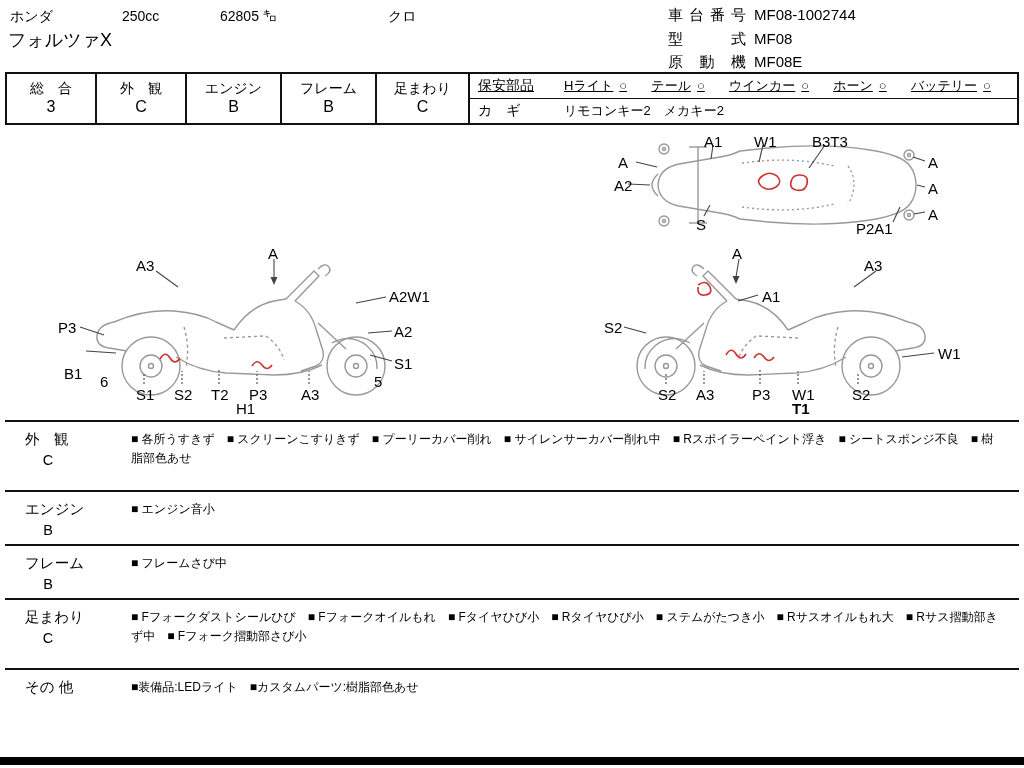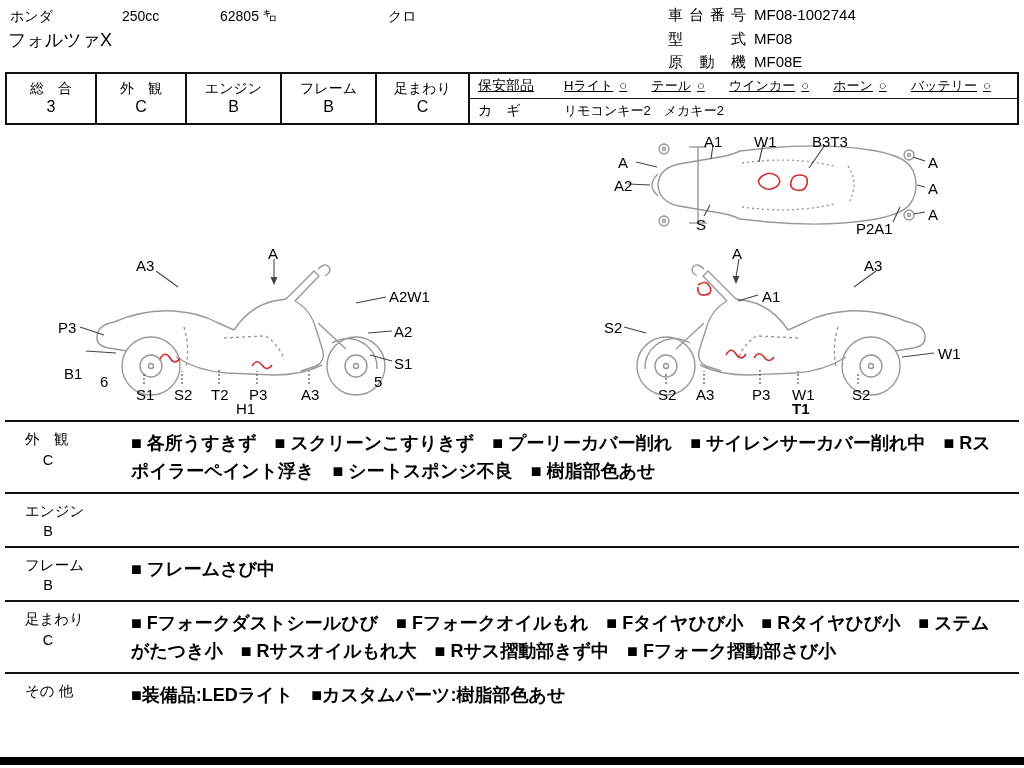--- a/index.html
+++ b/index.html
@@ -58,21 +58,21 @@
   
   .notes { position:absolute; left:5px; top:420px; width:1014px; }
   .note-row { display:flex; border-top:2px solid #111; }
   .note-row:nth-child(1) { min-height:70px; }
   .note-row:nth-child(2) { min-height:45px; }
   .note-row:nth-child(3) { min-height:43px; }
   .note-row:nth-child(4) { min-height:70px; }
   .note-row:nth-child(5) { min-height:46px; }
   .note-labelcol { width:120px; flex:none; padding:8px 0 4px 20px; font-size:14.5px; line-height:1.35; }
   .note-grade { width:46px; text-align:center; margin-top:1px; }
-  .note-text { flex:1; padding:8px 16px 6px 6px; font-size:18px; line-height:1.55;font-weight:bold; }
+  .note-text { flex:1; padding:8px 16px 6px 6px; font-size:12px; line-height:1.55; }
 
   .bottom-bar { position:absolute; left:0; top:757px; width:1024px; height:8px; background:#000; }
 </style>
 </head>
 <body>
 
 <div class="sheet">
 
   <div>
     <span class="h h-maker">ホンダ</span>
@@ -298,20 +298,21 @@
           <div class="note-cat">外　観</div>
           <div class="note-grade">C</div>
         </div>
         <div class="note-text">■ 各所うすきず　■ スクリーンこすりきず　■ プーリーカバー削れ　■ サイレンサーカバー削れ中　■ Rスポイラーペイント浮き　■ シートスポンジ不良　■ 樹脂部色あせ</div>
       </div>
       <div class="note-row">
         <div class="note-labelcol">
           <div class="note-cat">エンジン</div>
           <div class="note-grade">B</div>
         </div>
+        <div class="note-text">■ エンジン音小</div>
       </div>
       <div class="note-row">
         <div class="note-labelcol">
           <div class="note-cat">フレーム</div>
           <div class="note-grade">B</div>
         </div>
         <div class="note-text">■ フレームさび中</div>
       </div>
       <div class="note-row">
         <div class="note-labelcol">

